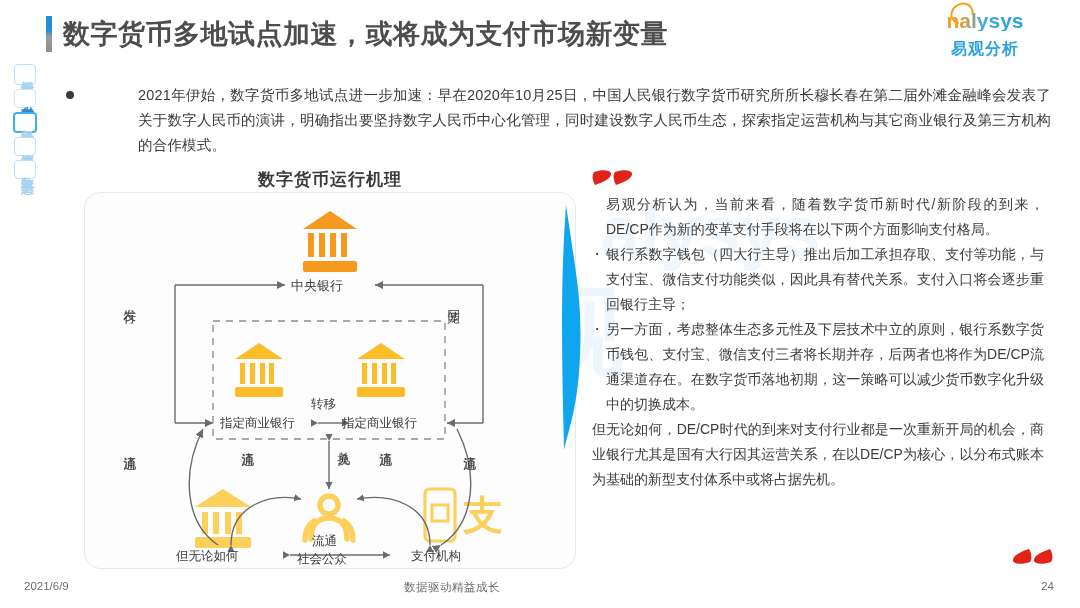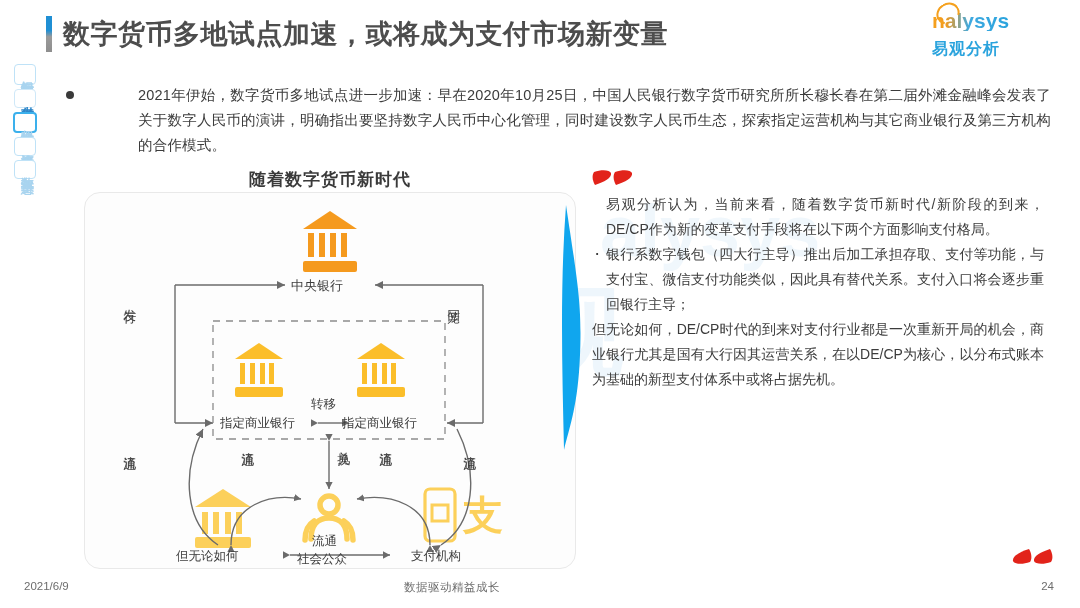--- a/index.html
+++ b/index.html
@@ -13,22 +13,23 @@
     font-family: "Liberation Sans", "DejaVu Sans", sans-serif;
     color: #333;
     overflow: hidden;
     position: relative;
   }
 
   
   .logo {
     position: absolute;
     top: 10px;
-    right: 18px;
+    right: 30px;
     width: 130px;
+    text-align: center;
     line-height: 1;
   }
   .logo-word {
     font-size: 21px;
     font-weight: bold;
     letter-spacing: 0px;
     background: linear-gradient(90deg, #f5a11e 0%, #f29a1d 18%, #3fa9e0 48%, #29a3dd 100%);
     -webkit-background-clip: text;
     background-clip: text;
     color: transparent;
@@ -299,21 +300,21 @@
   <div class="side-item highlight">保险科技</div>
   <div class="side-item">资管科技</div>
   <div class="side-item">数字普惠</div>
 </div>
 
 <div class="bullet-block">
   <span class="bullet-dot"></span>
   <div class="bullet-text">2021年伊始，数字货币多地试点进一步加速：早在2020年10月25日，中国人民银行数字货币研究所所长穆长春在第二届外滩金融峰会发表了关于数字人民币的演讲，明确指出要坚持数字人民币中心化管理，同时建设数字人民币生态，探索指定运营机构与其它商业银行及第三方机构的合作模式。</div>
 </div>
 
-<div class="diagram-title">随着数字货币新时代</div>
+<div class="diagram-title">数字货币运行机理</div>
 
 <div class="diagram-card">
   <svg width="490" height="375" viewBox="0 0 490 375">
     <defs>
       <marker id="ah" markerWidth="7" markerHeight="7" refX="6" refY="3" orient="auto">
         <path d="M0,0 L6,3 L0,6 z" fill="#6b6b6b"></path>
       </marker>
       <marker id="ahs" markerWidth="6" markerHeight="6" refX="5" refY="2.6" orient="auto">
         <path d="M0,0 L5,2.6 L0,5.2 z" fill="#6b6b6b"></path>
       </marker>
@@ -419,20 +420,21 @@
 </svg>
 
 <svg class="quote-open" viewBox="0 0 44 22">
   <path d="M2,4 C10,1 18,2 19,5 C20,10 12,14 3,17 C0,12 0,7 2,4 Z" fill="#e2231a"></path>
   <path d="M23,4 C31,1 39,2 40,5 C41,10 33,14 24,17 C21,12 21,7 23,4 Z" fill="#e2231a"></path>
 </svg>
 
 <div class="right-panel">
   <div class="rp-para">易观分析认为，当前来看，随着数字货币新时代/新阶段的到来，DE/CP作为新的变革支付手段将在以下两个方面影响支付格局。</div>
   <div class="rp-bullet">银行系数字钱包（四大行主导）推出后加工承担存取、支付等功能，与支付宝、微信支付功能类似，因此具有替代关系。支付入口将会逐步重回银行主导；</div>
+  <div class="rp-bullet">另一方面，考虑整体生态多元性及下层技术中立的原则，银行系数字货币钱包、支付宝、微信支付三者将长期并存，后两者也将作为DE/CP流通渠道存在。在数字货币落地初期，这一策略可以减少货币数字化升级中的切换成本。</div>
   <div class="rp-tail">但无论如何，DE/CP时代的到来对支付行业都是一次重新开局的机会，商业银行尤其是国有大行因其运营关系，在以DE/CP为核心，以分布式账本为基础的新型支付体系中或将占据先机。</div>
 </div>
 
 <svg class="quote-close" viewBox="0 0 44 22">
   <path d="M20,18 C12,21 4,20 3,17 C2,12 10,8 19,5 C22,10 22,15 20,18 Z" fill="#e2231a"></path>
   <path d="M41,18 C33,21 25,20 24,17 C23,12 31,8 40,5 C43,10 43,15 41,18 Z" fill="#e2231a"></path>
 </svg>
 
 <div class="footer">
   <div class="footer-date">2021/6/9</div>

